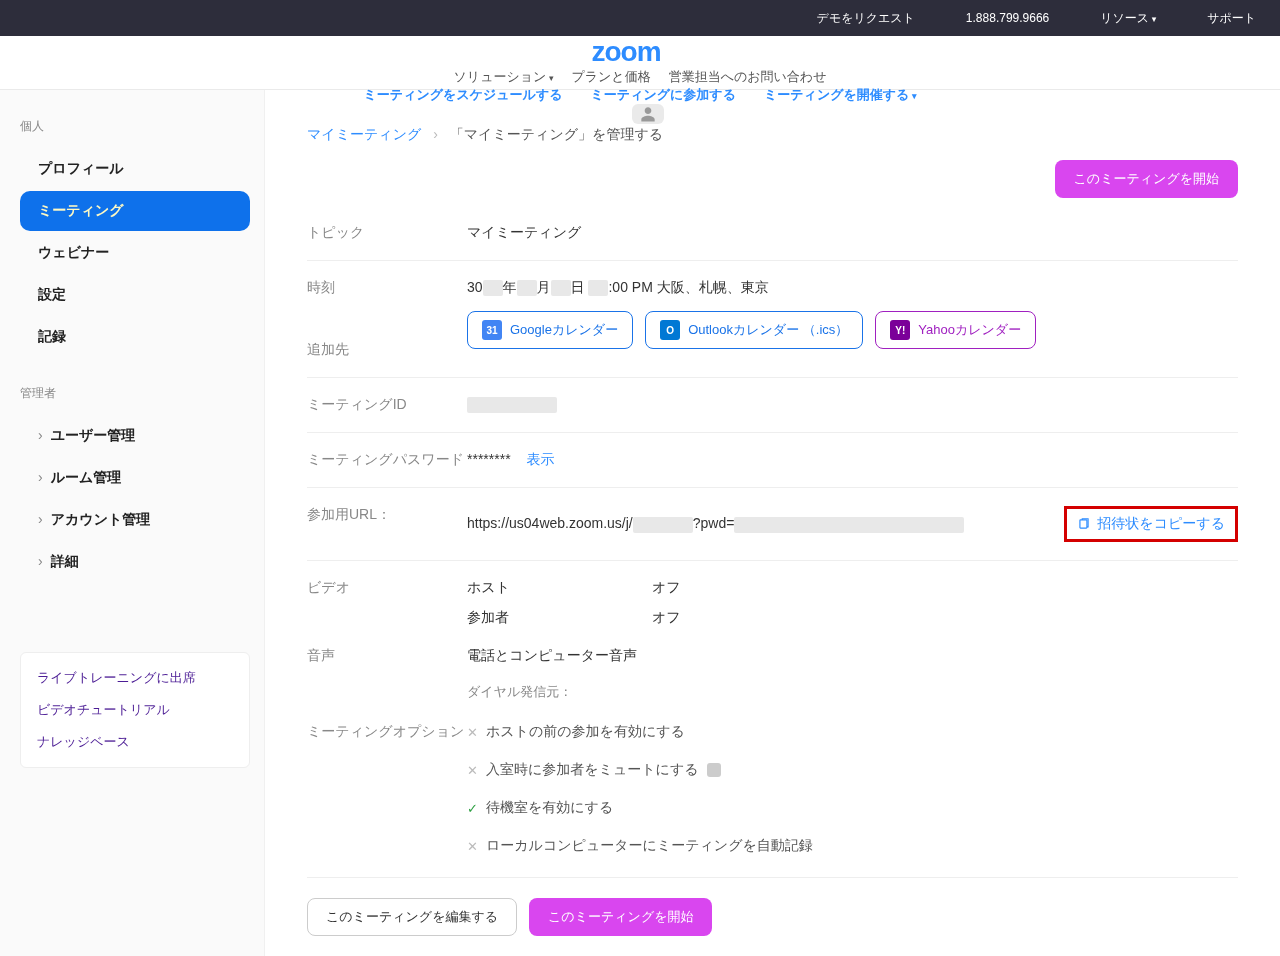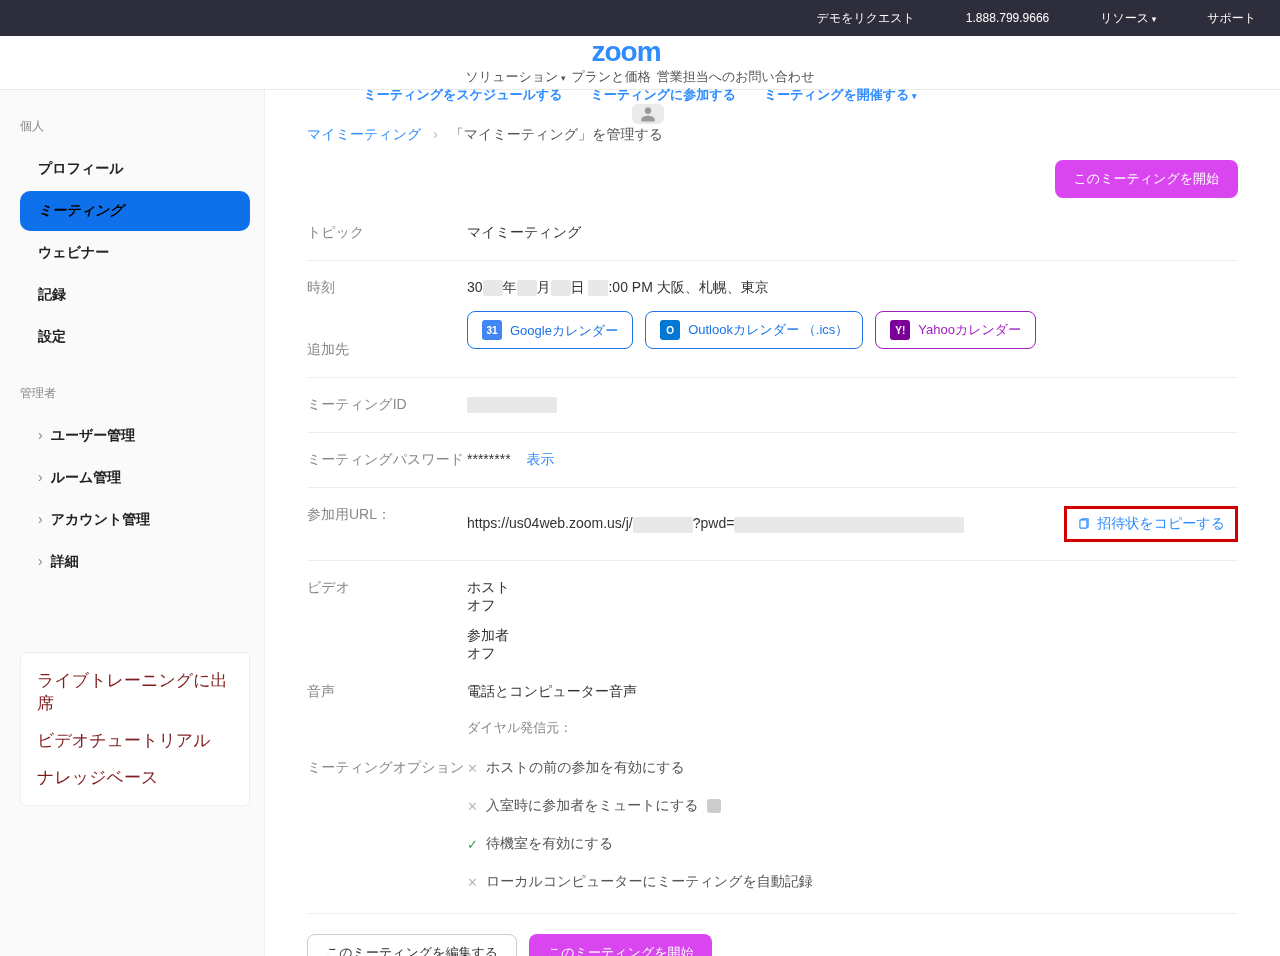--- a/index.html
+++ b/index.html
@@ -6,38 +6,38 @@
 body { font-family: -apple-system, BlinkMacSystemFont, "Segoe UI", "Hiragino Sans", sans-serif; background: #fff; color: #333; font-size: 14px; }
 
 
 .topbar { background: #2d2d3b; color: #fff; height: 36px; display: flex; align-items: center; justify-content: flex-end; padding: 0 24px; font-size: 12px; gap: 24px; }
 .topbar a { color: #fff; margin-left: 27px; }
 .topbar .caret::after { content: " ▾"; font-size: 9px; }
 
 
 .mainnav { height: 54px; border-bottom: 1px solid #eaeaea; display: flex; align-items: center; padding: 0 24px; flex-direction: column; }
 .logo { color: #2d8cff; font-weight: 700; font-size: 28px; letter-spacing: -1px; margin-right: 28px; }
-.mainnav .navlinks { display: flex; gap: 6px; font-size: 13px; color: #555; }
+.mainnav .navlinks { display: flex; gap: 18px; font-size: 13px; color: #555; }
 .mainnav .navlinks .caret::after { content: " ▾"; font-size: 9px; }
 .mainnav .spacer { flex: 1; }
 .mainnav .bluelinks { display: flex; gap: 28px; font-size: 13px; font-weight: 700; color: #2d8cff; align-items: center; }
 .mainnav .bluelinks .caret::after { content: " ▾"; font-size: 9px; }
 .avatar { width: 32px; height: 32px; background: #eaeaea; border-radius: 6px; display: flex; align-items: center; justify-content: center; margin-left: 16px; }
 .avatar svg { width: 20px; height: 20px; fill: #999; }
 
 
 .layout { display: flex; }
 .sidebar { width: 265px; padding: 24px 14px 24px 20px; background: #fafafa; min-height: 870px; border-right: 1px solid #f0f0f0;}
 .sidebar h5 { font-size: 12px; color: #888; font-weight: 400; margin-bottom: 14px; margin-top: 4px;}
 .sidebar-item { padding: 11px 18px; border-radius: 10px; font-size: 14px; font-weight: 600; color: #222; margin-bottom: 2px; cursor: pointer; }
-.sidebar-item.active { background: #0e71eb; color: #000000; font-style: italic; }
+.sidebar-item.active { background: #0e71eb; color: #fef9c3; }
 .sidebar-item.arrow::before { content: "›"; display: inline-block; transform: rotate(0deg); margin-right: 8px; color: #888; font-weight: 400; }
 .sidebar-sec2 { margin-top: 28px; }
 .help-box { margin-top: 70px; background: #fff; border: 1px solid #eee; border-radius: 6px; padding: 16px 16px; }
-.help-box a { display: block; color: #7f1d1d; font-size: 17px; margin-bottom: 14px; }
+.help-box a { display: block; color: #4c1d95; font-size: 13px; margin-bottom: 14px; }
 .help-box a:last-child { margin-bottom: 0; }
 
 
 .content { flex: 1; padding: 36px 42px 28px 42px; }
 .breadcrumb { font-size: 14px; margin-bottom: 16px; }
 .breadcrumb a { color: #2d8cff; }
 .breadcrumb .sep { color: #bbb; margin: 0 8px; }
 .breadcrumb .cur { color: #555; }
 
 .topaction { display:flex; justify-content:flex-end; margin-bottom: 8px; }
@@ -48,34 +48,34 @@
 .row { display: flex; padding: 18px 0; border-bottom: 1px solid #eee; align-items: flex-start; }
 .row.noborder { border-bottom: none; }
 .label-col { width: 160px; flex-shrink: 0; color: #888; font-size: 14px; }
 .value-col { flex: 1; color: #333; font-size: 14px; }
 
 .redact { display: inline-block; background: #e8e8e8; height: 16px; vertical-align: middle; border-radius: 2px; }
 .redact.w30 { width: 20px; } .redact.w90 { width: 90px; } .redact.w60 { width: 60px; } .redact.w230 { width: 230px; }
 
 .cal-btns { display: flex; gap: 12px; margin-top: 14px; }
 .cal-btn { display: inline-flex; align-items: center; gap: 8px; border: 1px solid; border-radius: 8px; padding: 8px 14px; font-size: 13px; cursor: pointer; }
-.cal-btn.google { border-color: #1a73e8; color: #1a73e8; align-items: flex-end; }
+.cal-btn.google { border-color: #1a73e8; color: #1a73e8; }
 .cal-btn.outlook { border-color: #1a73e8; color: #1a73e8; }
 .cal-btn.yahoo { border-color: #a020c0; color: #a020c0; }
 .cal-icon { width: 20px; height: 20px; border-radius: 3px; display: inline-flex; align-items: center; justify-content: center; color: #fff; font-size: 10px; font-weight: 700; }
 .cal-icon.g { background: #4285f4; } .cal-icon.o { background: #0078d4; } .cal-icon.y { background: #7b0099; }
 
 .show-link { color: #2d8cff; margin-left: 12px; cursor: pointer; }
 
 .url-row .value-col { display: flex; align-items: center; }
 .url-text { flex: 1; }
 .copy-invite { border: 3px solid #d40000; padding: 6px 10px; display: inline-flex; align-items: center; gap: 6px; color: #2d8cff; font-size: 14px; cursor: pointer; }
 .copy-invite svg { width: 14px; height: 14px; fill: none; stroke: #2d8cff; stroke-width: 2; }
 
-.sub-kv { display: flex; margin-bottom: 12px; flex-direction: column; }
+.sub-kv { display: flex; margin-bottom: 12px; }
 .sub-kv .k { width: 185px; color: #333; }
 .sub-kv .v { color: #333; }
 
 .opt { margin-bottom: 20px; display: flex; align-items: center; gap: 8px; font-size: 14px; color: #555; }
 .opt .x { color: #bbb; font-size: 13px; }
 .opt .chk { color: #2ea043; font-size: 13px; }
 .opt .badge { display:inline-block; width:14px; height:14px; background:#ccc; border-radius:3px; }
 
 .bottom-actions { display: flex; align-items: center; padding: 20px 0 26px 0; border-bottom: 1px solid #eee; }
 .bottom-actions .left { flex: 1; display: flex; gap: 0px; }
@@ -112,22 +112,22 @@
   </div>
 </div>
 
 <div class="layout">
 
   <div class="sidebar">
     <h5>個人</h5>
     <div class="sidebar-item">プロフィール</div>
     <div class="sidebar-item active">ミーティング</div>
     <div class="sidebar-item">ウェビナー</div>
+    <div class="sidebar-item">設定</div>
     <div class="sidebar-item">記録</div>
-    <div class="sidebar-item">設定</div>
     <div class="sidebar-sec2">
       <h5>管理者</h5>
       <div class="sidebar-item arrow">ユーザー管理</div>
       <div class="sidebar-item arrow">ルーム管理</div>
       <div class="sidebar-item arrow">アカウント管理</div>
       <div class="sidebar-item arrow">詳細</div>
     </div>
     <div class="help-box">
       <a>ライブトレーニングに出席</a>
       <a>ビデオチュートリアル</a>

